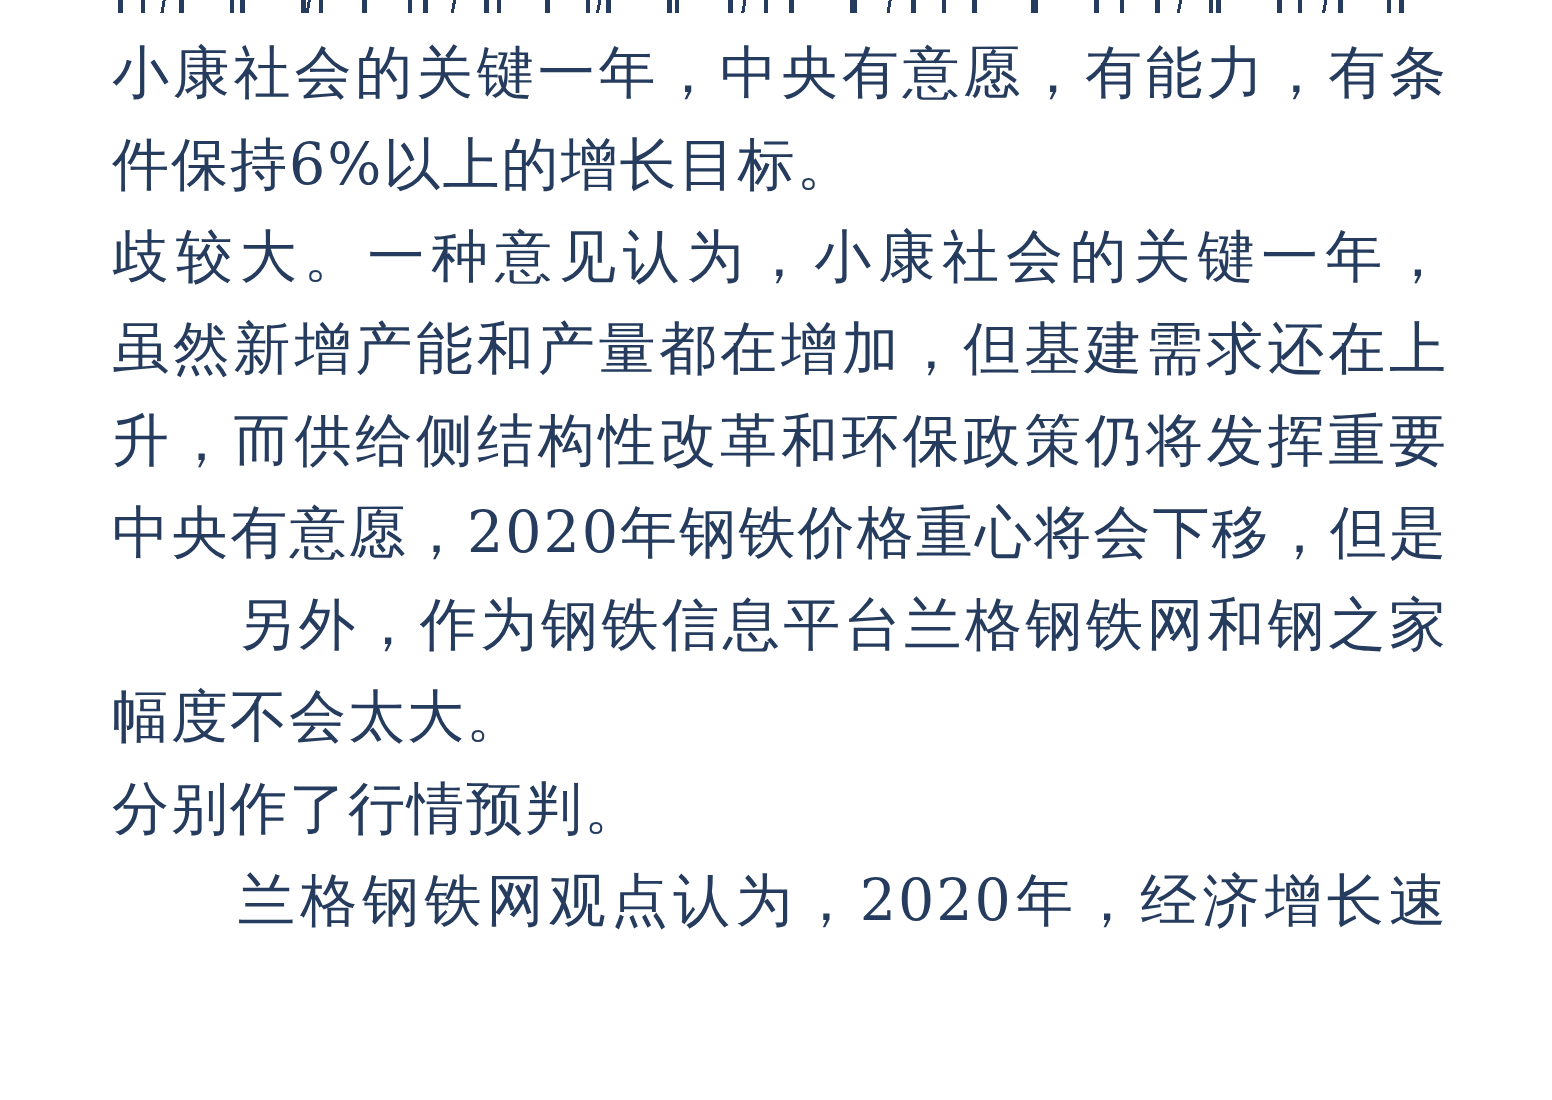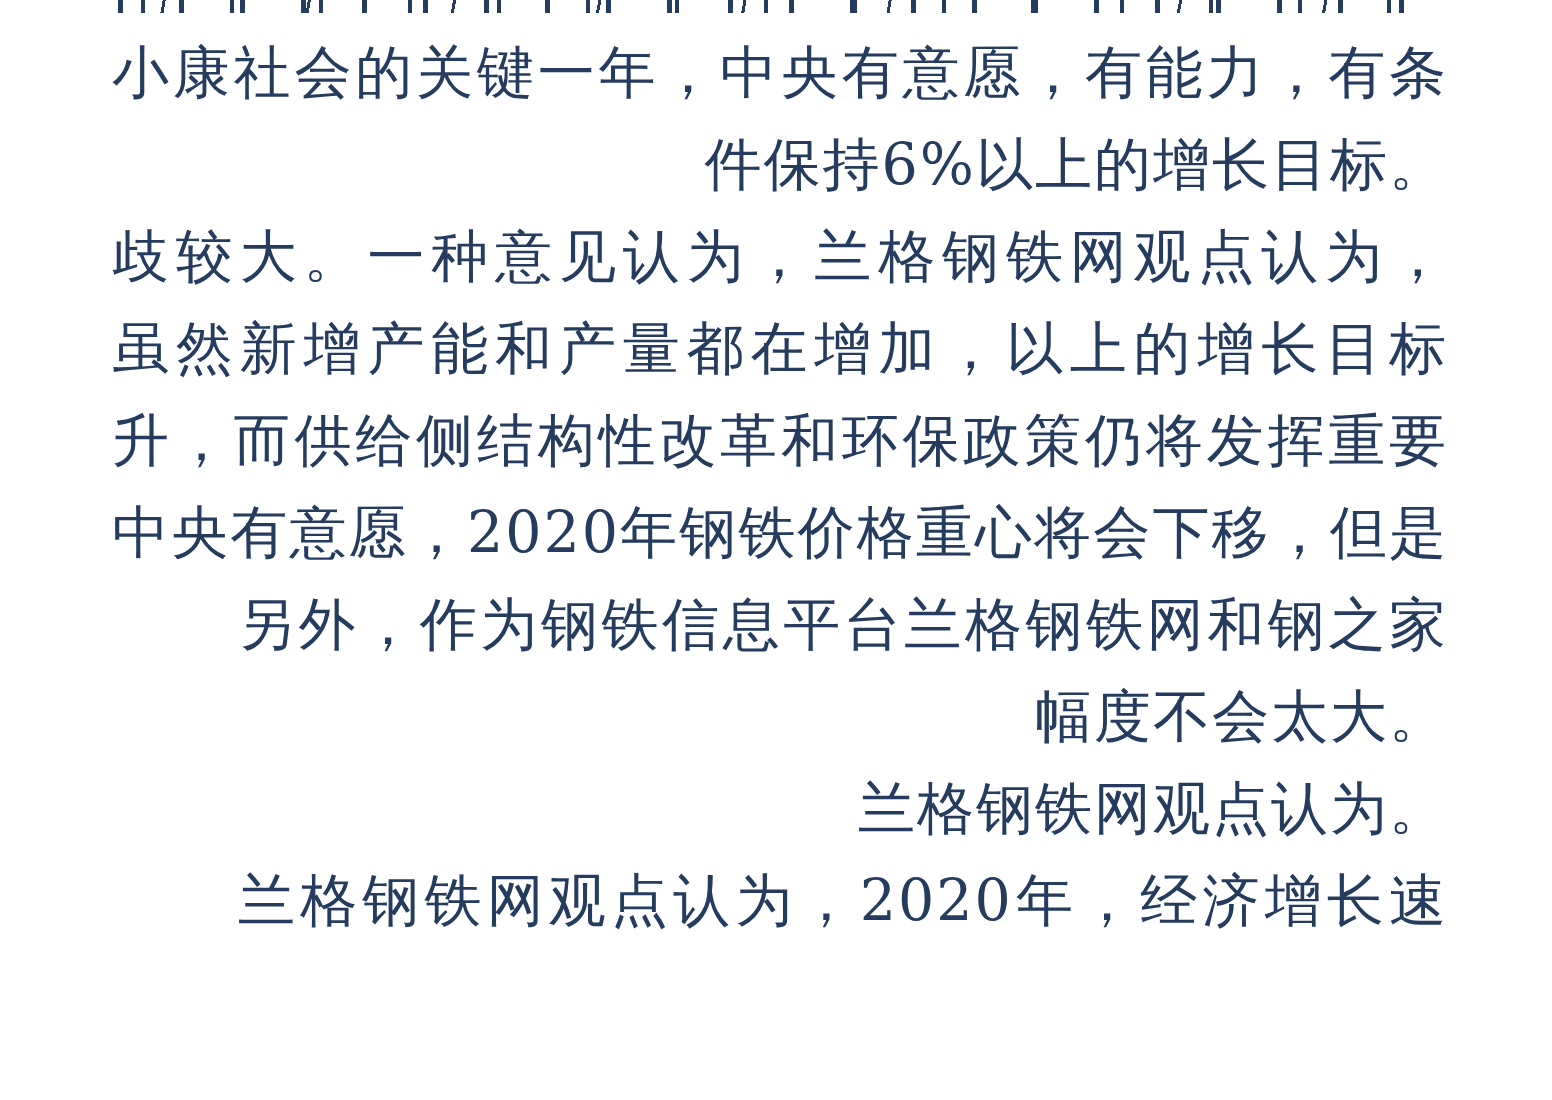--- a/index.html
+++ b/index.html
@@ -34,43 +34,42 @@
     width: 1336px;
   }
   .line {
     font-size: 57px;
     line-height: 92px;
     height: 92px;
     letter-spacing: 2px;
     white-space: nowrap;
     overflow: visible;
     color: #263c5e;
-    text-align: right;
   }
   .line.justify {
     white-space: normal;
     text-align: justify;
     text-align-last: justify;
     text-justify: inter-character;
   }
   .line.indent {
     text-indent: 126px;
   }
 </style>
 </head>
 <body>
 
 <div class="page" style="background: rgb(255, 255, 255); color: rgb(38, 60, 94);">
   <div class="clipped-line"></div>
   <div class="content">
 
   <div class="line justify">小康社会的关键一年，中央有意愿，有能力，有条</div>
       <div class="line">件保持6%以上的增长目标。</div>
-      <div class="line justify">歧较大。一种意见认为，兰格钢铁网观点认为，</div>
-      <div class="line justify">虽然新增产能和产量都在增加，以上的增长目标</div>
+      <div class="line justify">歧较大。一种意见认为，小康社会的关键一年，</div>
+      <div class="line justify">虽然新增产能和产量都在增加，但基建需求还在上</div>
       <div class="line justify">升，而供给侧结构性改革和环保政策仍将发挥重要</div>
       <div class="line justify">中央有意愿，2020年钢铁价格重心将会下移，但是</div>
       <div class="line indent justify">另外，作为钢铁信息平台兰格钢铁网和钢之家</div>
       <div class="line">幅度不会太大。</div>
-      <div class="line">兰格钢铁网观点认为。</div>
+      <div class="line">分别作了行情预判。</div>
       <div class="line indent justify">兰格钢铁网观点认为，2020年，经济增长速</div>
     </div>
 </div>
 
 </body></html>

